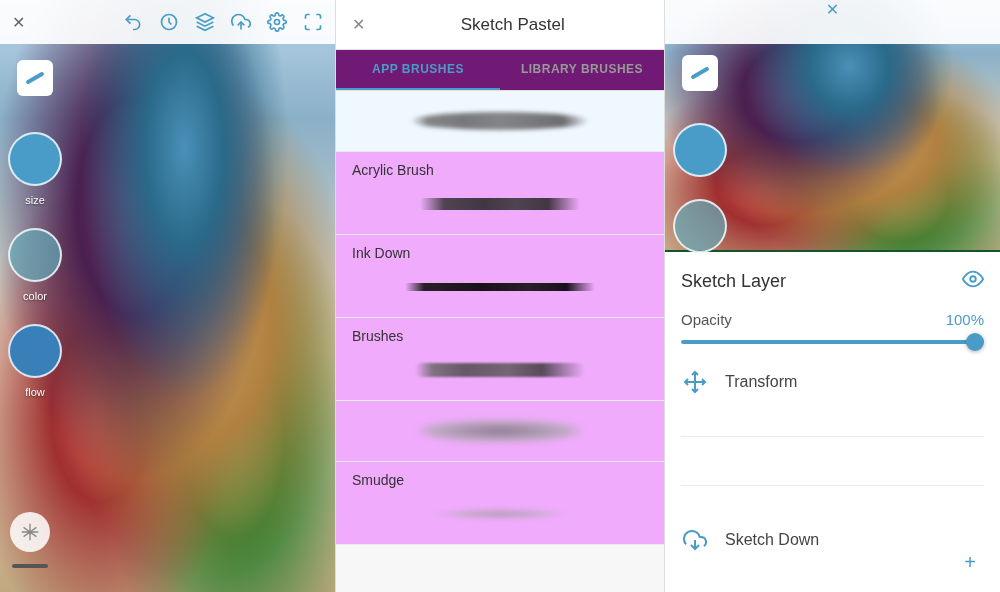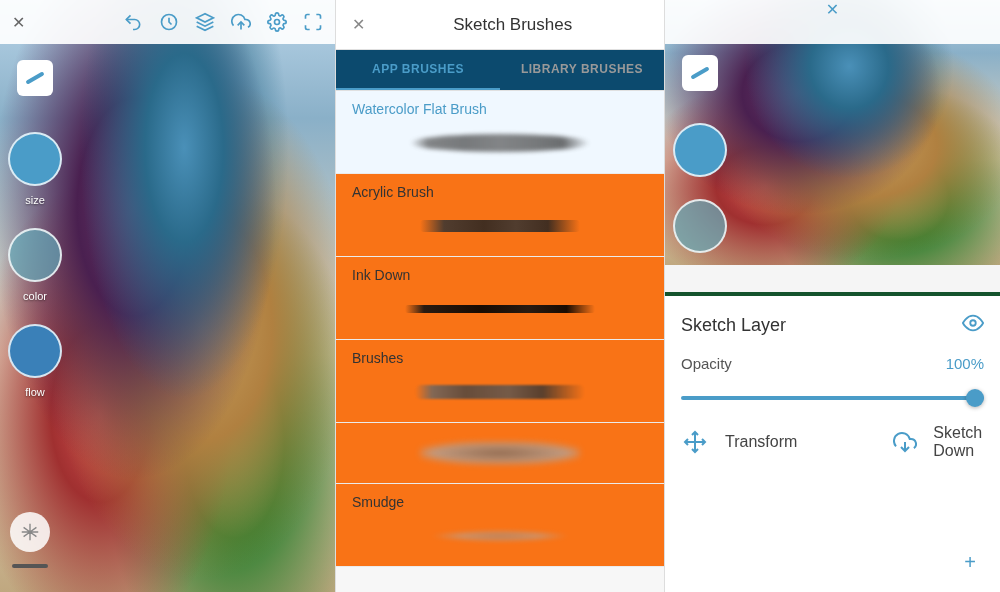--- a/index.html
+++ b/index.html
@@ -134,21 +134,21 @@
     }
     .brush-panel-title {
       flex: 1;
       text-align: center;
       font-size: 17px;
       font-weight: 500;
       color: #333;
     }
     .brush-tabs {
       display: flex;
-      background: #0c4a6e;
+      background: #701a75;
       border-bottom: 1px solid #e0e0e0;
     }
     .brush-tab {
       flex: 1;
       text-align: center;
       padding: 12px 0;
       font-size: 12px;
       font-weight: 600;
       letter-spacing: 0.5px;
       cursor: pointer;
@@ -156,21 +156,21 @@
     }
     .brush-tab.active {
       color: #4a9cc8;
       border-bottom: 2px solid #4a9cc8;
     }
     .brush-list {
       flex: 1;
       overflow-y: auto;
     }
     .brush-item {
-      background: #f97316;
+      background: #f0abfc;
       border-bottom: 1px solid #ebebeb;
       padding: 10px 16px;
       cursor: pointer;
     }
     .brush-item.selected {
       background: #f0f8ff;
     }
     .brush-item-name {
       font-size: 14px;
       color: #4a9cc8;
@@ -291,23 +291,23 @@
       top: 55px;
       display: flex;
       flex-direction: column;
       align-items: center;
       gap: 8px;
       z-index: 10;
     }
     .layer-panel {
       position: absolute;
       bottom: 0; left: 0; right: 0;
-      height: 300px;
+      height: 342px;
       background: white;
-      border-top: 4px solid #14532d;
+      border-top: 2px solid #14532d;
       padding: 16px;
     }
     .layer-panel-header {
       display: flex;
       align-items: center;
       justify-content: space-between;
       margin-bottom: 16px;
     }
     .layer-name {
       font-size: 18px;
@@ -316,21 +316,21 @@
     }
     .eye-icon {
       color: #4a9cc8;
       font-size: 18px;
       cursor: pointer;
     }
     .opacity-row {
       display: flex;
       align-items: center;
       justify-content: space-between;
-      margin-bottom: 24px;
+      margin-bottom: 12px;
       text-align: right;
     }
     .opacity-label {
       font-size: 15px;
       color: #555;
     }
     .opacity-value {
       font-size: 15px;
       color: #4a9cc8;
       font-weight: 500;
@@ -348,20 +348,21 @@
       right: 0;
       top: -7px;
       width: 18px;
       height: 18px;
       background: #4a9cc8;
       border-radius: 50%;
       box-shadow: 0 1px 4px rgba(0,0,0,0.3);
     }
     .layer-actions {
       display: flex;
+      flex-direction: column;
       gap: 32px;
     }
     .layer-action-item {
       display: flex;
       align-items: center;
       gap: 16px;
       cursor: pointer;
     }
     .action-icon {
       width: 28px;
@@ -457,32 +458,31 @@
         <path d="M12 12 L12 3 M12 12 L5 7 M12 12 L3 12 M12 12 L5 17 M12 12 L12 21 M12 12 L19 17 M12 12 L21 12 M12 12 L19 7"></path>
       </svg>
     </div>
     <div style="width:36px;height:4px;background:#555;border-radius:2px;margin:4px;"></div>
   </div>
 </div>
 
 <div class="middle-panel">
   <div class="brush-panel-header">
     <span class="brush-panel-close">✕</span>
-    <span class="brush-panel-title">Sketch Brushes</span>
+    <span class="brush-panel-title">Sketch Pastel</span>
   </div>
 
   <div class="brush-tabs">
     <div class="brush-tab active">APP BRUSHES</div>
     <div class="brush-tab">LIBRARY BRUSHES</div>
   </div>
 
   <div class="brush-list">
 
     <div class="brush-item selected">
-      <div class="brush-item-name">Watercolor Flat Brush</div>
       <div class="brush-preview">
         <div class="stroke-watercolor"></div>
       </div>
     </div>
 
     <div class="brush-item">
       <div class="brush-item-name normal">Acrylic Brush</div>
       <div class="brush-preview">
         <div class="stroke-acrylic"></div>
       </div>

